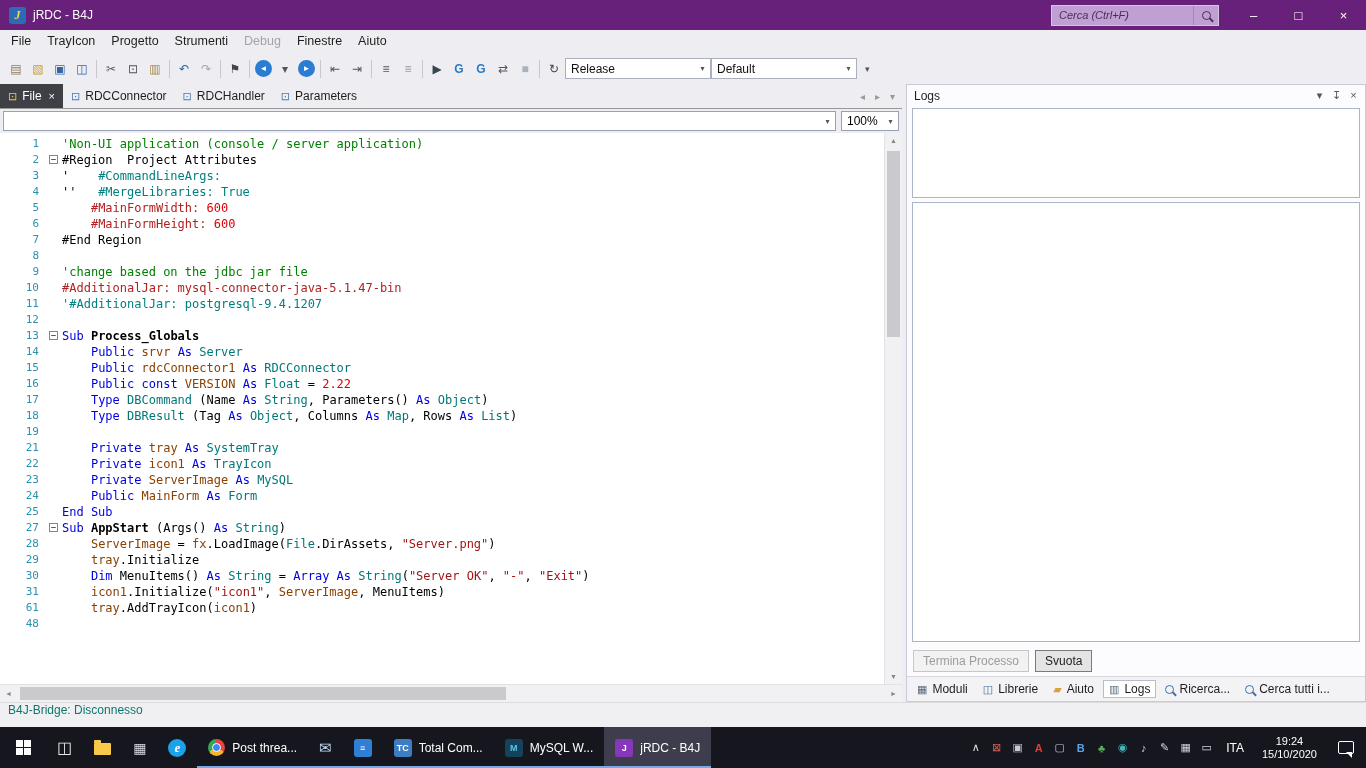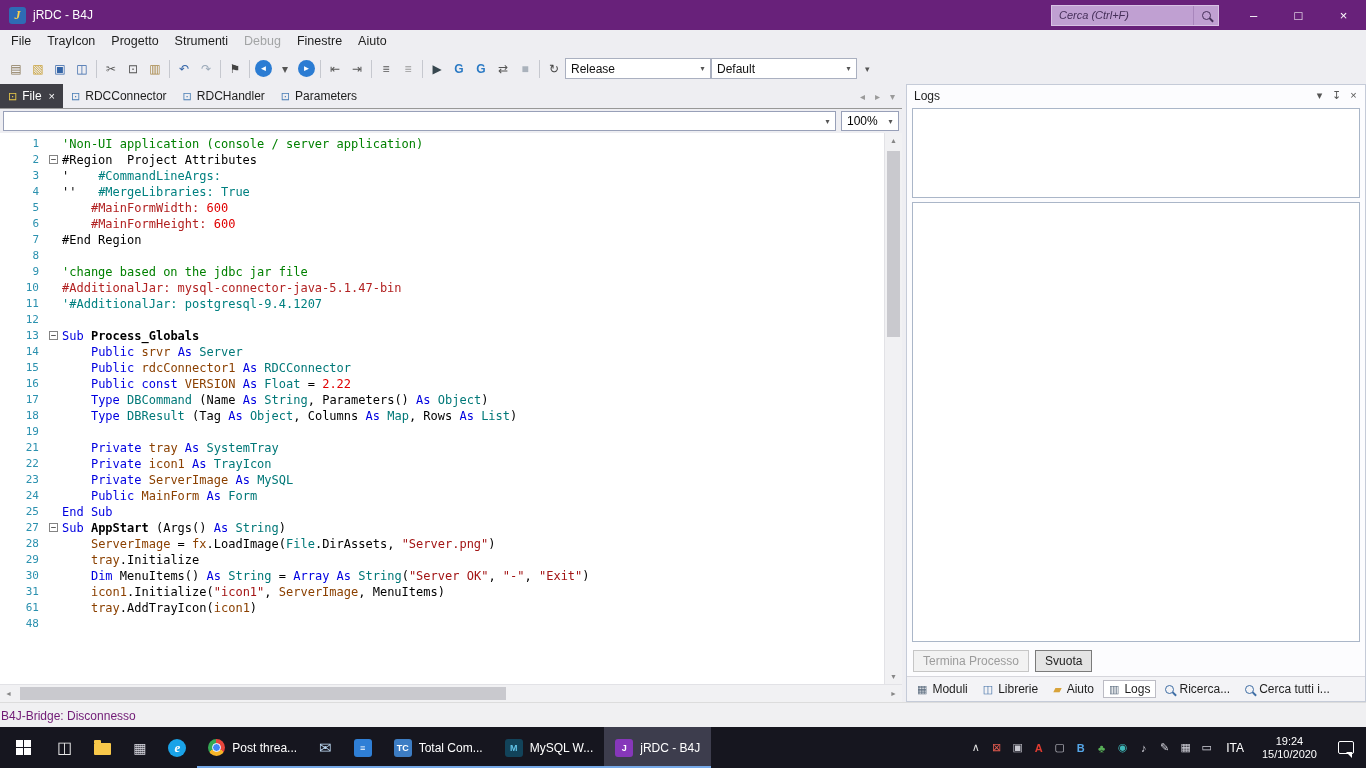--- a/index.html
+++ b/index.html
@@ -85,21 +85,21 @@
   .btn{font-size:12px;padding:3px 9px;background:#ececec;border:1px solid #acacac;color:#1e1e1e;font-family:inherit}
   .btn.disabled{color:#9c9c9c;border-color:#c6c6c6;background:#f2f2f2}
   .btn.primary{border-color:#7a7a7a;background:#e4e4e4}
   .bottom-tabs{height:24px;display:flex;align-items:center;gap:3px;padding:0 4px;background:#f3f3f6;border-top:1px solid #d6d6dc;font-size:12px;flex:none}
   .btab{display:flex;align-items:center;gap:5px;padding:2px 6px;color:#1e1e1e}
   .btab.active{background:#fff;border:1px solid #bcbcc4;padding:1px 5px}
   .bt-icon{font-size:11px}
   .bt-label{white-space:nowrap}
 
   
-  .statusbar{height:25px;background:#f0f0f2;border-top:1px solid #dcdcdc;display:flex;align-items:center;padding-left:1px;font-size:12px;color:#701a75}
+  .statusbar{height:25px;background:#f0f0f2;border-top:1px solid #dcdcdc;display:flex;align-items:flex-start;padding-left:8px;font-size:12px;color:#0f766e}
 
   
   .taskbar{position:absolute;left:0;bottom:0;width:1366px;height:41px;background:#16161f;display:flex;align-items:stretch;color:#fff}
   .tb-start{width:46px;display:flex;align-items:center;justify-content:center}
   .win-logo{display:grid;grid-template-columns:7px 7px;grid-template-rows:7px 7px;gap:1px}
   .win-logo span{background:#fff;display:block}
   .taskbar-apps{display:flex;align-items:stretch}
   .task-app{display:flex;align-items:center;gap:7px;padding:0 11px;font-size:12px;position:relative;max-width:158px}
   .task-app.running::after{content:"";position:absolute;left:0;right:0;bottom:0;height:2px;background:#76a9e8}
   .task-app.active{background:#3d3d4d}

